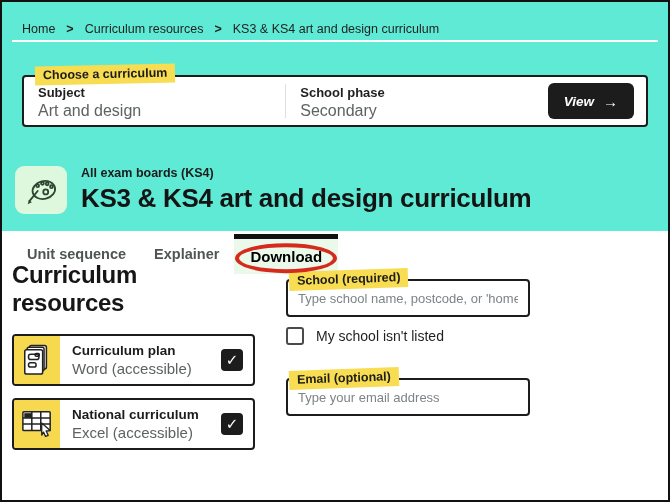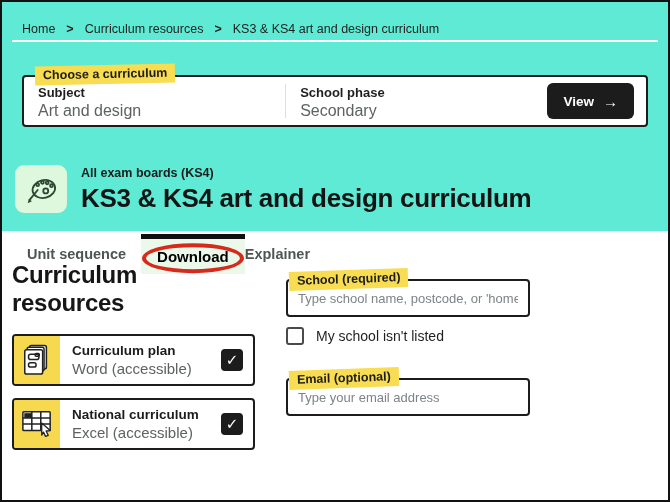--- a/index.html
+++ b/index.html
@@ -27,25 +27,25 @@
     position:relative; background:#fff; border:2px solid #1c1c1c; border-radius:4px;
     height:52px; display:flex; align-items:stretch;justify-content:center;
   }
   .picker-col { width:316px; padding:8px 0 0 14px; cursor:pointer; }
   .picker-label { font-size:13px; font-weight:700; color:#1f1f1f; }
   .picker-value { font-size:16px; color:#5c6360; margin-top:2px; }
   .picker-divider { width:1px; background:#dfdfdf; margin:7px 0; }
   .view-btn {
     margin:6px 12px 6px auto; background:#1c1c1c; color:#fff; border:none;
     border-radius:6px; font-family:inherit; font-weight:700; font-size:13.5px;
-    padding:0 16px; display:flex; align-items:center; gap:9px; cursor:pointer;
+    padding:0 16px; display:flex; align-items:center; gap:9px; cursor:pointer;font-style:italic;
   }
   .view-btn .arrow { font-size:15px; }
   
-  .band { display:flex; align-items:center; margin:36px 0 0 13px; }
+  .band { display:flex; align-items:flex-end; margin:36px 0 0 13px; }
   .band-icon {
     width:52px; height:48px; background:#ddf8dc; border-radius:9px;
     display:flex; align-items:center; justify-content:center; flex:0 0 auto;
   }
   .band-text { margin-left:14px; padding-top:3px; }
   .eyebrow { font-size:12.5px; font-weight:700; color:#1c1c1c; }
   .page-title { font-size:26px; font-weight:800; color:#141414; margin-top:3px; letter-spacing:-0.3px; }
   
   .tabs { display:flex; margin-top:20px; height:40px; padding-left:25px; align-items:stretch; }
   .tab {
@@ -143,25 +143,25 @@
         </svg>
       </div>
       <div class="band-text">
         <div class="eyebrow">All exam boards (KS4)</div>
         <h1 class="page-title">KS3 &amp; KS4 art and design curriculum</h1>
       </div>
     </section>
 
     <div class="tabs">
       <div class="tab">Unit sequence</div>
+      <div class="tab">Explainer</div>
       <div class="tab active">
         <span>Download</span>
         <div class="red-ellipse"></div>
       </div>
-      <div class="tab">Explainer</div>
     </div>
   </div>
 
   <main class="content">
     <section class="left-col">
       <h2 class="resources-heading">Curriculum resources</h2>
 
       <div class="card">
         <div class="card-icon">
           <svg width="32" height="36" viewBox="0 0 34 38">

